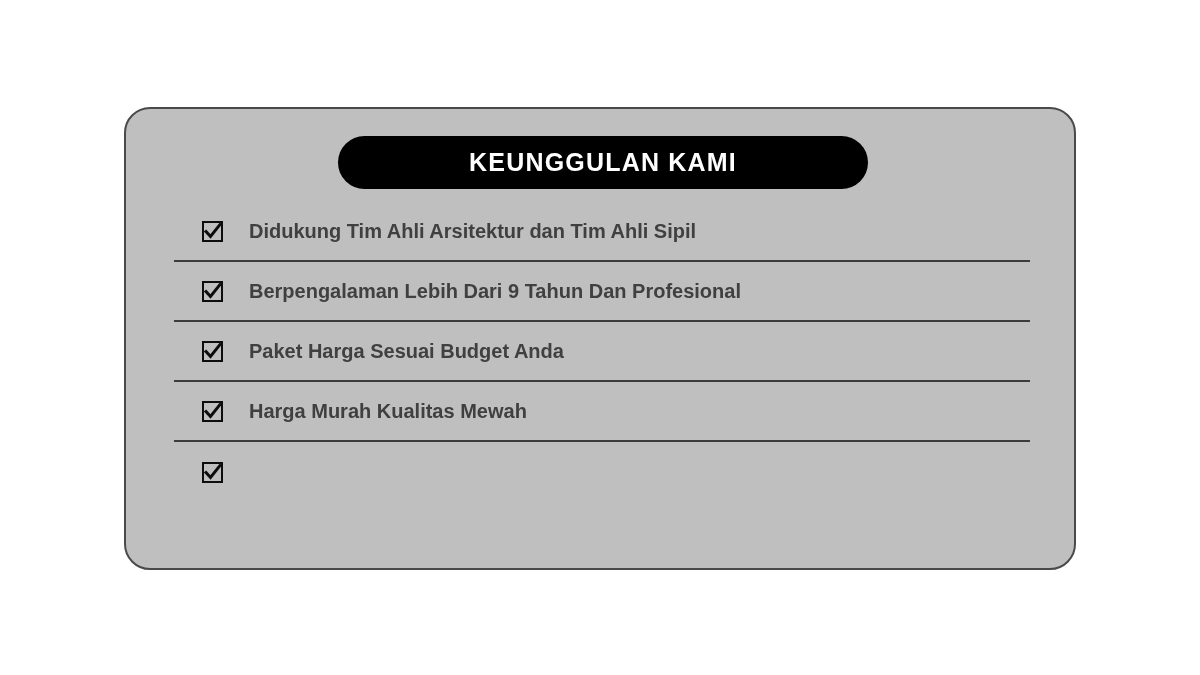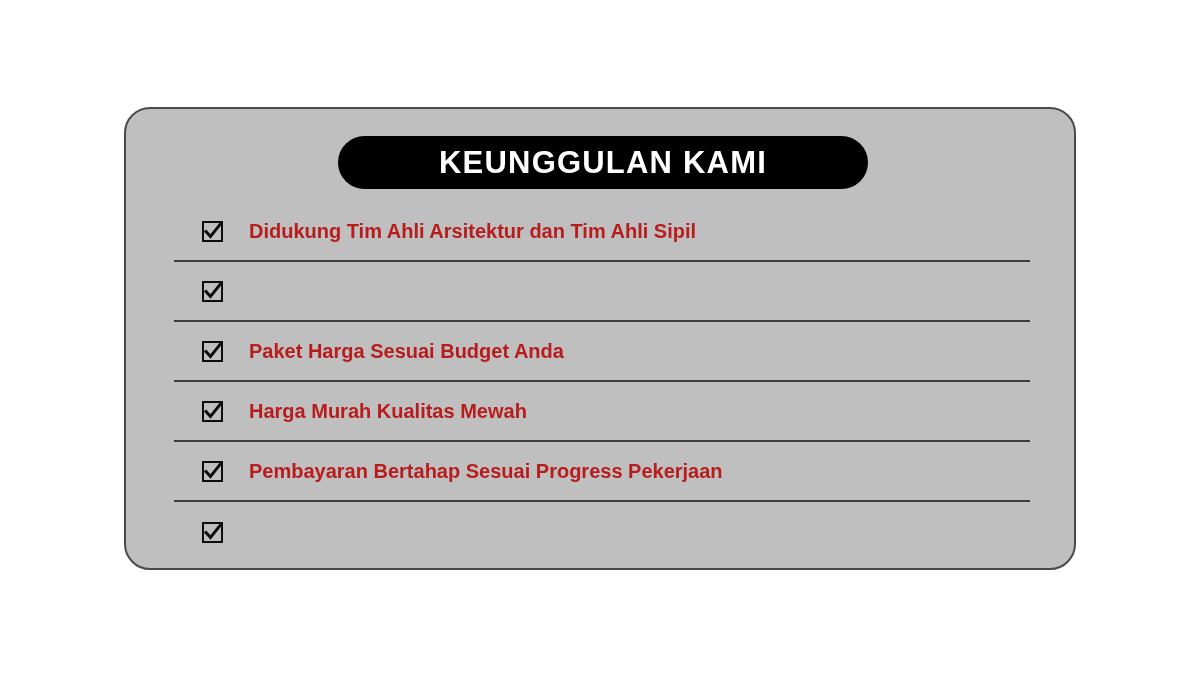--- a/index.html
+++ b/index.html
@@ -41,21 +41,21 @@
     height: 53px;
     background: #000000;
     border-radius: 27px;
     display: flex;
     align-items: center;
     justify-content: center;
   }
 
   .title-pill .title-text {
     color: #ffffff;
-    font-size: 31px;
+    font-size: 25px;
     font-weight: bold;
     letter-spacing: 1.2px;
     line-height: 1;
     white-space: nowrap;
   }
 
   .list {
     position: absolute;
     left: 48px;
     top: 93px;
@@ -87,21 +87,21 @@
 
   .check-box svg {
     display: block;
     width: 21px;
     height: 21px;
   }
 
   .item-label {
     font-size: 20px;
     font-weight: bold;
-    color: #b91c1c;
+    color: #404040;
     line-height: 1.1;
     white-space: nowrap;
   }
 </style>
 </head>
 <body>
 
 <div class="slide">
 
   <div class="panel">
@@ -122,20 +122,21 @@
         <span class="item-label">Didukung Tim Ahli Arsitektur dan Tim Ahli Sipil</span>
       </div>
 
       <div class="list-item">
         <span class="check-box">
           <svg viewBox="0 0 21 21" xmlns="http://www.w3.org/2000/svg">
             <rect x="1" y="1" width="19" height="19" fill="none" stroke="#0d0d0d" stroke-width="2"></rect>
             <path d="M4 10.5 L8.5 15.5 L18 3.5" fill="none" stroke="#0d0d0d" stroke-width="3" stroke-linecap="square"></path>
           </svg>
         </span>
+        <span class="item-label">Berpengalaman Lebih Dari 9 Tahun Dan Profesional</span>
       </div>
 
       <div class="list-item">
         <span class="check-box">
           <svg viewBox="0 0 21 21" xmlns="http://www.w3.org/2000/svg">
             <rect x="1" y="1" width="19" height="19" fill="none" stroke="#0d0d0d" stroke-width="2"></rect>
             <path d="M4 10.5 L8.5 15.5 L18 3.5" fill="none" stroke="#0d0d0d" stroke-width="3" stroke-linecap="square"></path>
           </svg>
         </span>
         <span class="item-label">Paket Harga Sesuai Budget Anda</span>
@@ -144,29 +145,20 @@
       <div class="list-item">
         <span class="check-box">
           <svg viewBox="0 0 21 21" xmlns="http://www.w3.org/2000/svg">
             <rect x="1" y="1" width="19" height="19" fill="none" stroke="#0d0d0d" stroke-width="2"></rect>
             <path d="M4 10.5 L8.5 15.5 L18 3.5" fill="none" stroke="#0d0d0d" stroke-width="3" stroke-linecap="square"></path>
           </svg>
         </span>
         <span class="item-label">Harga Murah Kualitas Mewah</span>
       </div>
 
-      <div class="list-item">
-        <span class="check-box">
-          <svg viewBox="0 0 21 21" xmlns="http://www.w3.org/2000/svg">
-            <rect x="1" y="1" width="19" height="19" fill="none" stroke="#0d0d0d" stroke-width="2"></rect>
-            <path d="M4 10.5 L8.5 15.5 L18 3.5" fill="none" stroke="#0d0d0d" stroke-width="3" stroke-linecap="square"></path>
-          </svg>
-        </span>
-        <span class="item-label">Pembayaran Bertahap Sesuai Progress Pekerjaan</span>
-      </div>
 
       <div class="list-item">
         <span class="check-box">
           <svg viewBox="0 0 21 21" xmlns="http://www.w3.org/2000/svg">
             <rect x="1" y="1" width="19" height="19" fill="none" stroke="#0d0d0d" stroke-width="2"></rect>
             <path d="M4 10.5 L8.5 15.5 L18 3.5" fill="none" stroke="#0d0d0d" stroke-width="3" stroke-linecap="square"></path>
           </svg>
         </span>
       </div>
 

